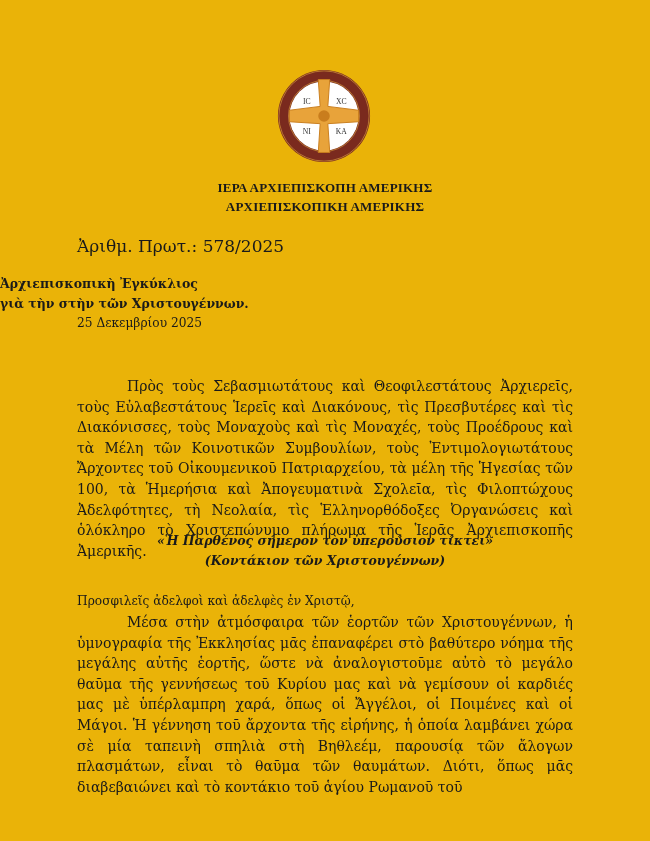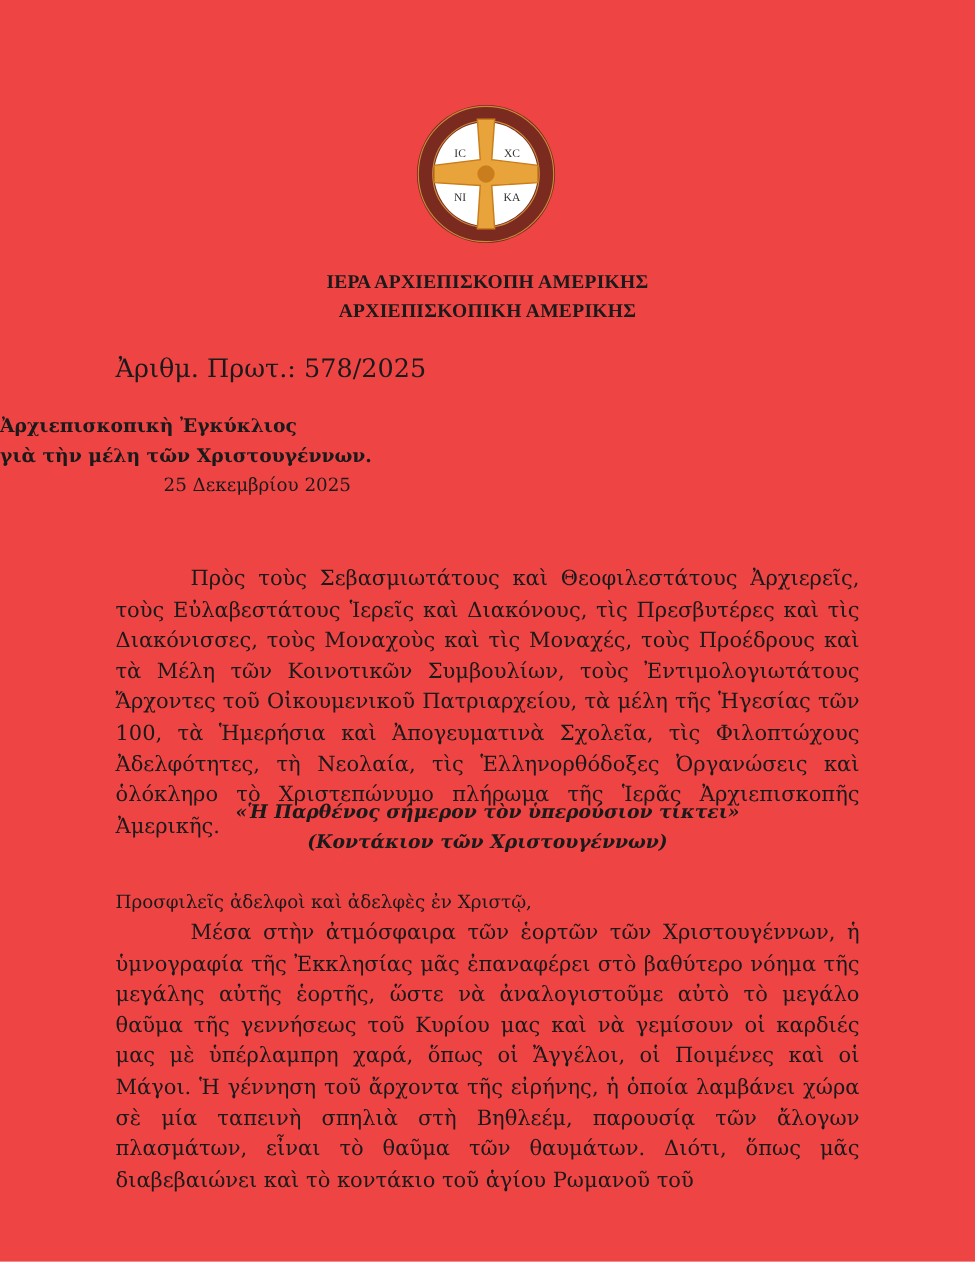--- a/index.html
+++ b/index.html
@@ -1,33 +1,33 @@
 <!DOCTYPE html>
 <html><head>
 <meta charset="utf-8">
 <style>
   html, body { margin: 0; padding: 0; background: #ffffff; }
   body { width: 650px; height: 841px; position: relative; overflow: hidden;
          font-family: "DejaVu Serif", "Liberation Serif", serif; color: #1a1a1a; }
-  .page { position: absolute; left: 0; top: 0; width: 650px; height: 841px; background: #ef4444; }
+  .page { position: absolute; left: 0; top: 0; width: 650px; height: 841px; background: #eab308; }
 
   .seal { position: absolute; left: 276px; top: 68px; width: 96px; height: 96px; }
 
   .hdr { position: absolute; left: 0; width: 650px; text-align: center;
          font-family: "Liberation Serif", serif; font-weight: bold; font-size: 13px; letter-spacing: 0.2px; }
   .hdr1 { top: 180px; }
   .hdr2 { top: 199px; }
 
   .prot { position: absolute; left: 77px; top: 236px; font-size: 17px; }
 
   .etitle { position: absolute; left: 0; width: 650px; font-weight: bold; font-size: 12.5px; }
   .et1 { top: 276px; }
   .et2 { top: 296px; }
 
-  .date { position: absolute; left: 77px; top: 316px; font-size: 12.2px; margin-left: 32px; }
+  .date { position: absolute; left: 77px; top: 316px; font-size: 12.2px; }
 
   .para { position: absolute; left: 77px; width: 496px; font-size: 14px; line-height: 20.6px;
           text-align: justify; }
   .para1 { top: 376px; text-indent: 50px; }
 
   .quote { position: absolute; left: 0; width: 650px; text-align: center; font-weight: bold;
            font-style: italic; font-size: 12.5px; }
   .q1 { top: 533px; }
   .q2 { top: 553px; }
 
@@ -53,21 +53,21 @@
     <text x="32" y="69" font-size="8" text-anchor="middle" fill="#333" font-family="Liberation Serif, serif">NI</text>
     <text x="68" y="69" font-size="8" text-anchor="middle" fill="#333" font-family="Liberation Serif, serif">KA</text>
   </svg>
 
   <div class="hdr hdr1">ΙΕΡΑ ΑΡΧΙΕΠΙΣΚΟΠΗ ΑΜΕΡΙΚΗΣ</div>
   <div class="hdr hdr2">ΑΡΧΙΕΠΙΣΚΟΠΙΚΗ ΑΜΕΡΙΚΗΣ</div>
 
   <div class="prot">Ἀριθμ. Πρωτ.: 578/2025</div>
 
   <div class="etitle et1">Ἀρχιεπισκοπικὴ Ἐγκύκλιος</div>
-  <div class="etitle et2">γιὰ τὴν μέλη τῶν Χριστουγέννων.</div>
+  <div class="etitle et2">γιὰ τὴν στὴν τῶν Χριστουγέννων.</div>
 
   <div class="date">25 Δεκεμβρίου 2025</div>
 
   <div class="para para1">Πρὸς τοὺς Σεβασμιωτάτους καὶ Θεοφιλεστάτους Ἀρχιερεῖς, τοὺς Εὐλαβεστάτους Ἱερεῖς καὶ Διακόνους, τὶς Πρεσβυτέρες καὶ τὶς Διακόνισσες, τοὺς Μοναχοὺς καὶ τὶς Μοναχές, τοὺς Προέδρους καὶ τὰ Μέλη τῶν Κοινοτικῶν Συμβουλίων, τοὺς Ἐντιμολογιωτάτους Ἄρχοντες τοῦ Οἰκουμενικοῦ Πατριαρχείου, τὰ μέλη τῆς Ἡγεσίας τῶν 100, τὰ Ἡμερήσια καὶ Ἀπογευματινὰ Σχολεῖα, τὶς Φιλοπτώχους Ἀδελφότητες, τὴ Νεολαία, τὶς Ἑλληνορθόδοξες Ὀργανώσεις καὶ ὁλόκληρο τὸ Χριστεπώνυμο πλήρωμα τῆς Ἱερᾶς Ἀρχιεπισκοπῆς Ἀμερικῆς.</div>
 
   <div class="quote q2">(Κοντάκιον τῶν Χριστουγέννων)</div>
   <div class="quote q1">«Ἡ Παρθένος σήμερον τὸν ὑπερούσιον τίκτει»</div>
 
   <div class="salutation">Προσφιλεῖς ἀδελφοὶ καὶ ἀδελφὲς ἐν Χριστῷ,</div>
 

